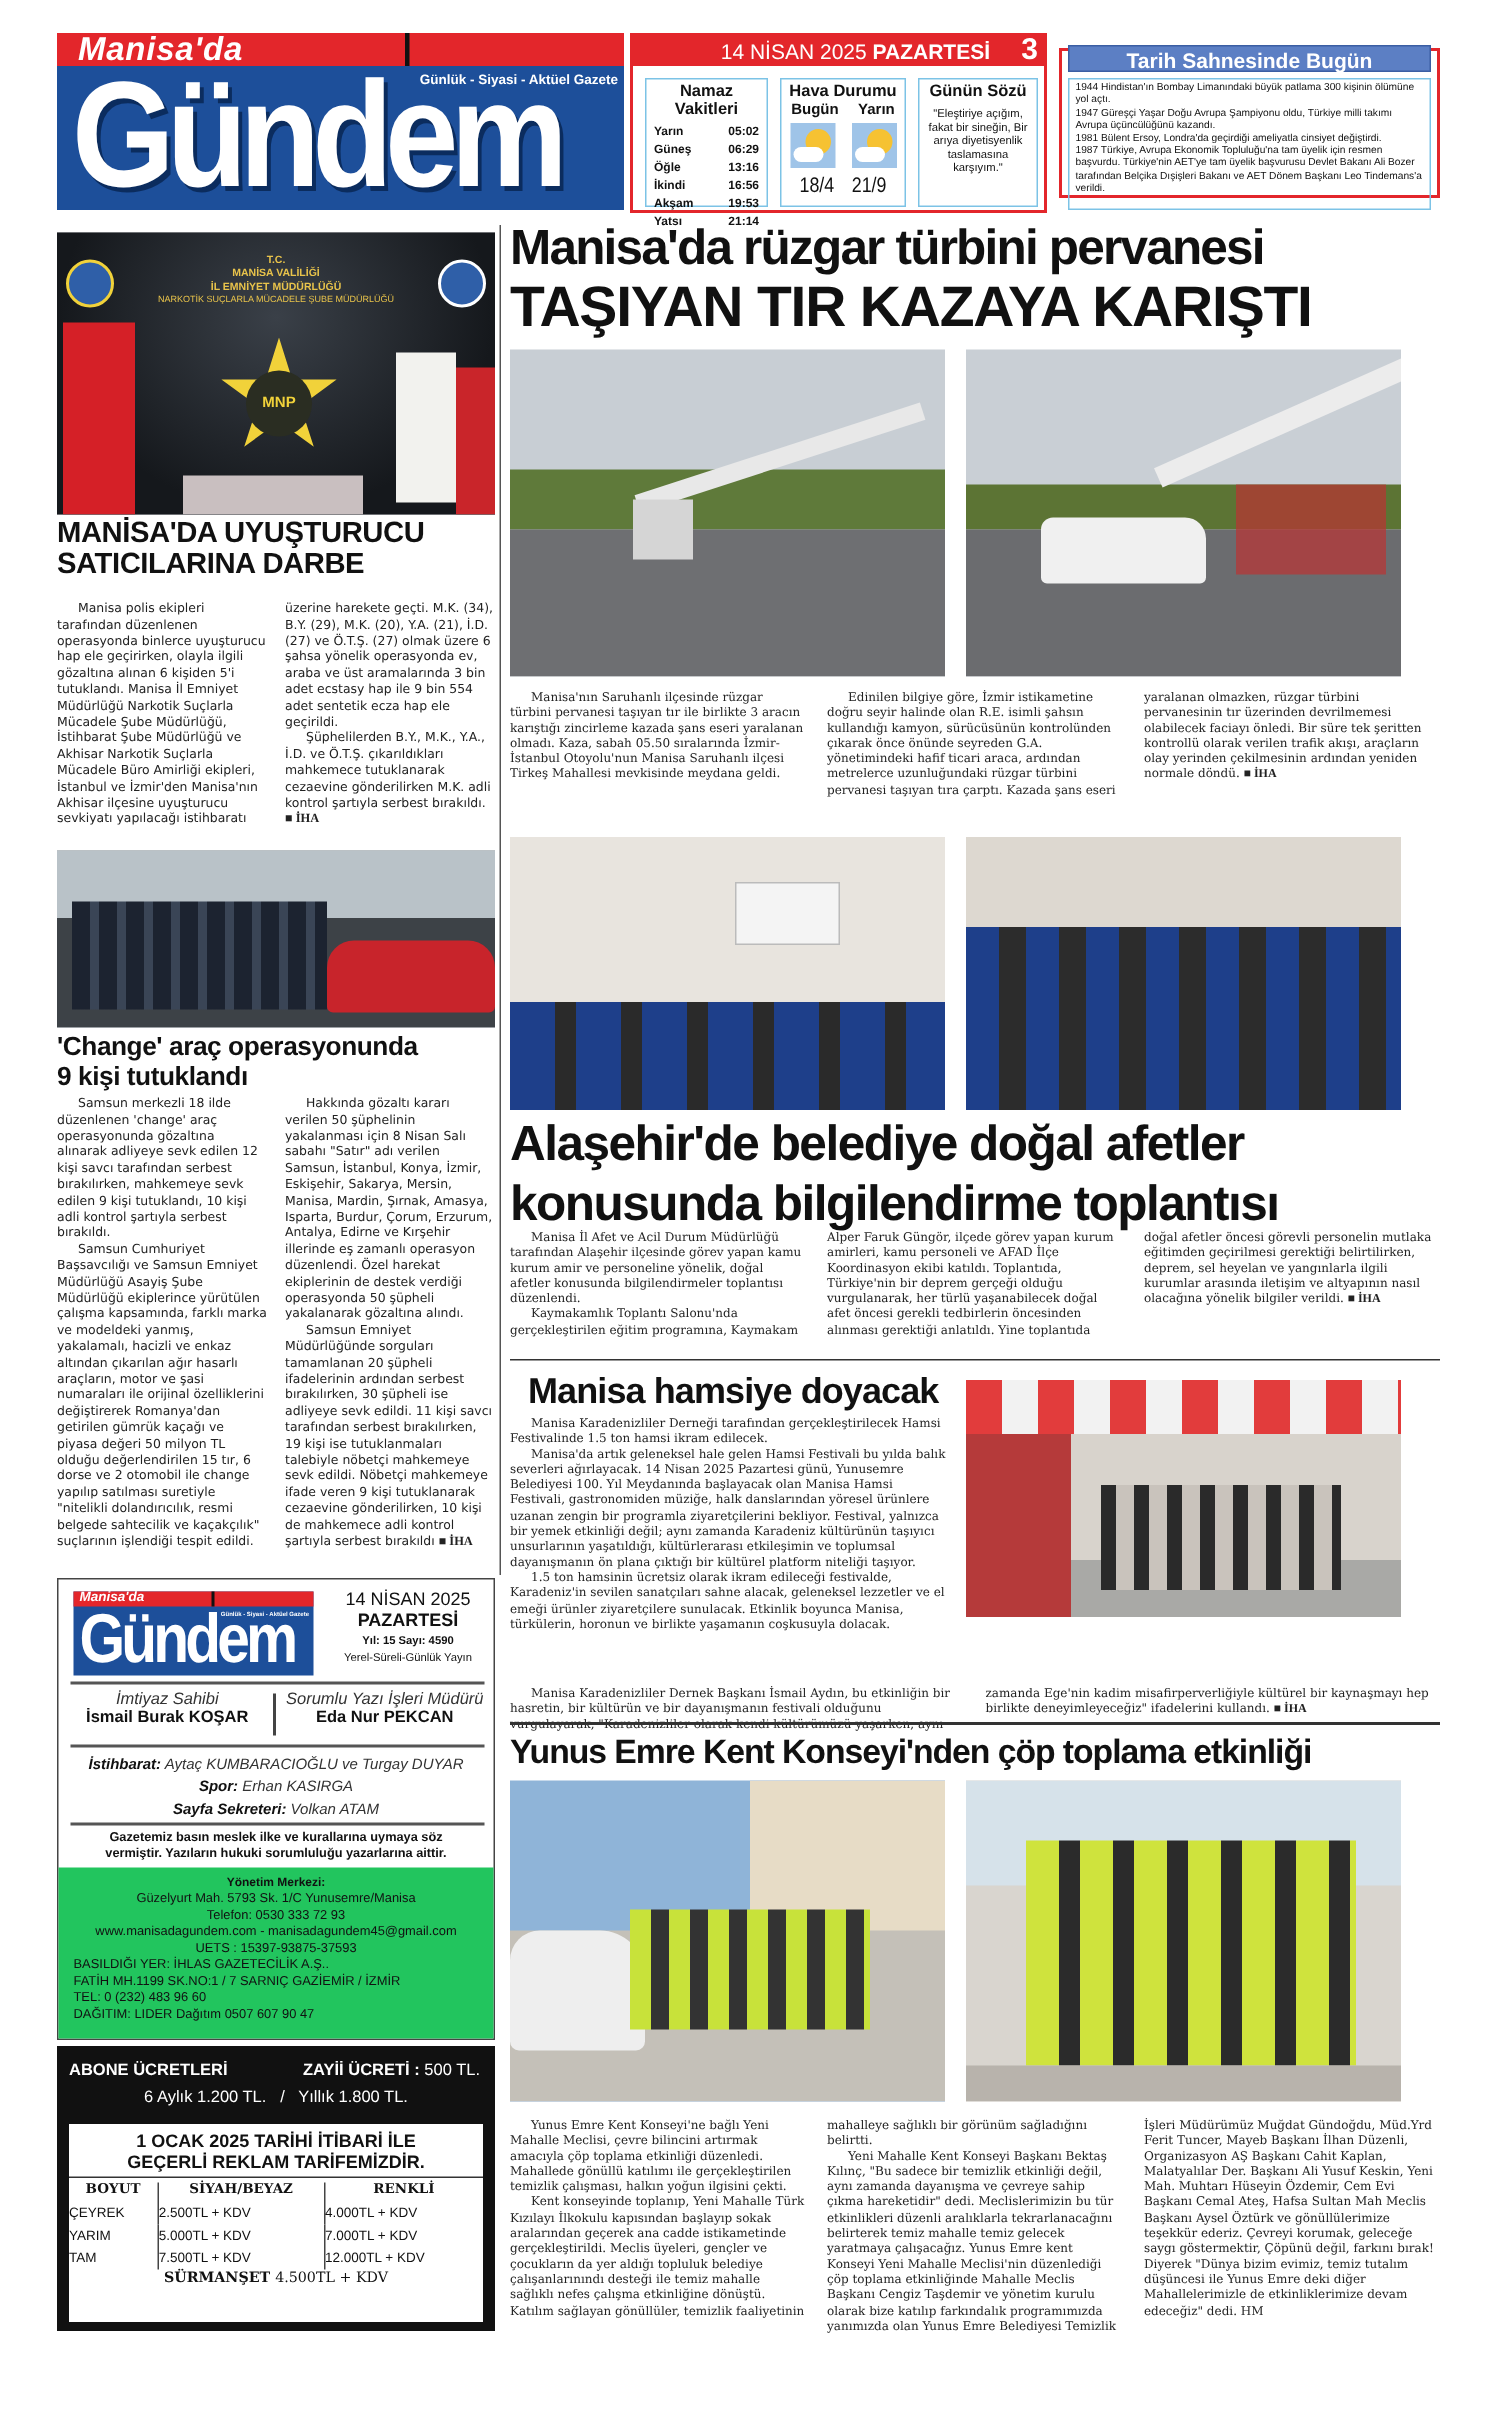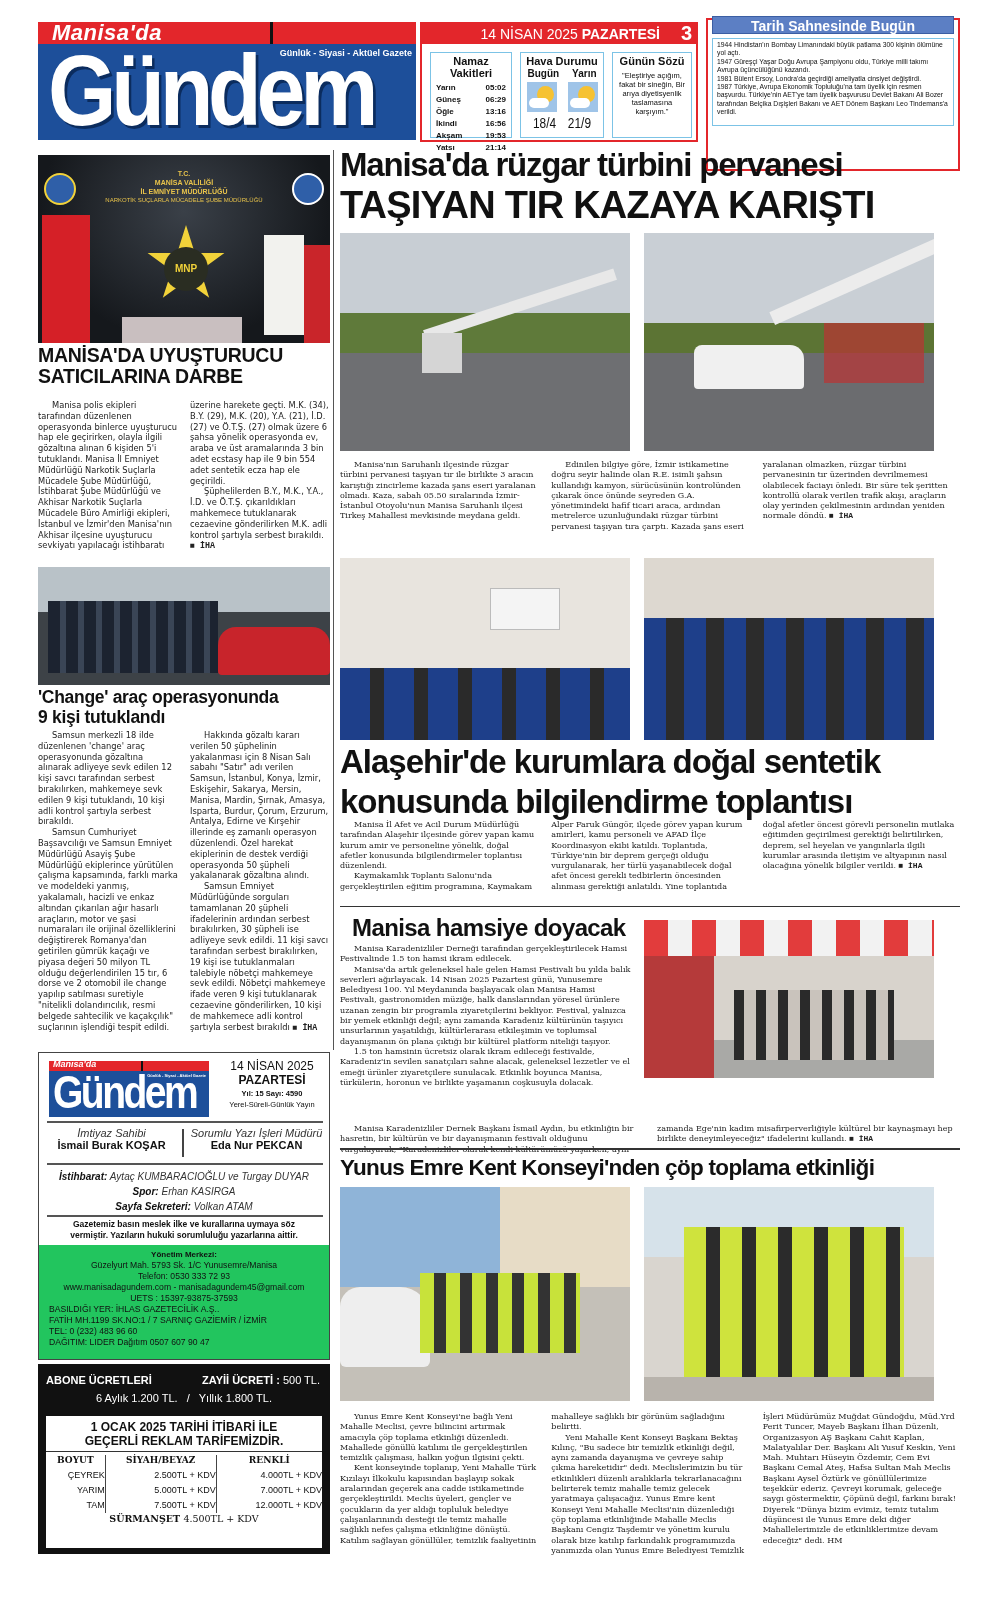--- a/index.html
+++ b/index.html
@@ -26,35 +26,35 @@
 .weather{left:98px;width:84px}
 .weather .days{display:flex;justify-content:space-around;font:bold 10px "Liberation Sans",sans-serif;margin-top:1px}
 .weather .icons{display:flex;justify-content:space-around;margin-top:3px}
 .wicon{width:30px;height:30px;background:#9fc4e8;position:relative;overflow:hidden}
 .wicon .sun{position:absolute;right:3px;top:4px;width:17px;height:17px;border-radius:50%;background:#f6c232}
 .wicon .cloud{position:absolute;left:2px;bottom:4px;width:20px;height:10px;border-radius:6px;background:#fff}
 .weather .temps{display:flex;justify-content:space-around;font:14px "Liberation Sans",sans-serif;margin-top:3px;transform:scaleX(.85)}
 .quote{left:190px;width:80px}
 .quote p{font-size:7.5px;text-align:center;line-height:9px;margin-top:4px;padding:0 3px}
 
-#history{left:706px;top:18px;width:254px;height:153px;border:2px solid #e3262b;padding:4px 4px}
+#history{left:706px;top:32px;width:254px;height:100px;border:2px solid #e3262b;padding:4px 4px}
 #history .hhead{background:#5c7fc4;color:#fff;font:bold 14px "Liberation Sans",sans-serif;text-align:center;height:18px;line-height:18px;border:1px solid #3b5ea3;margin-top:-8px}
 #history .hbody{border:1.5px solid #7cc3e6;margin-top:4px;padding:2px 4px;height:88px}
 #history .hbody p{font-size:6.8px;line-height:8.4px}
 
 .photo{position:absolute;overflow:hidden}
 
 .h-sans{font-family:"Liberation Sans",sans-serif;font-weight:bold;color:#111}
 .txt{font-family:"DejaVu Sans",sans-serif;font-size:8.3px;line-height:10.8px;color:#222}
 .txt p{text-indent:14px}
 .serif{font-family:"DejaVu Serif",serif;font-size:8px;line-height:10.3px;color:#222}
 .serif p{text-indent:14px}
 .col2{column-count:2;column-gap:12px}
 .col3{column-count:3;column-gap:14px}
-.iha{font-weight:bold;font-family:Liberation Mono, monospace}
+.iha{font-weight:bold;font-family:Liberation Serif, serif}
 .vrule{position:absolute;width:1px;background:#555}
 .hrule{position:absolute;height:2px;background:#333}
 
 #imprint{left:38px;top:1052px;width:292px;height:308px;border:1.5px solid #444}
 #imprint .mini{position:absolute;left:10px;top:8px;width:160px;height:56px;background:#1d4f9a}
 #imprint .mini .r1{position:absolute;left:0;top:0;width:100%;height:10px;background:#e3262b}
 #imprint .mini .k{position:absolute;left:4px;top:-2px;font:italic bold 9px "Liberation Sans",sans-serif;color:#fff}
 #imprint .mini .g{position:absolute;left:4px;top:8px;font:bold 46px/46px "Liberation Sans",sans-serif;color:#fff;letter-spacing:-3px;transform:scaleX(.85);transform-origin:left top}
 #imprint .mini .s{position:absolute;right:3px;top:12px;font:bold 4px "Liberation Sans",sans-serif;color:#fff}
 #imprint .mini .d{position:absolute;left:92px;top:0;width:2px;height:10px;background:#111}
@@ -79,21 +79,21 @@
 
 #tariff{left:38px;top:1364px;width:292px;height:190px;background:#111;color:#fff}
 #tariff .row1{display:flex;justify-content:space-between;padding:10px 10px 0 8px;font:bold 11px "Liberation Sans",sans-serif}
 #tariff .row1 .z span{font-weight:normal}
 #tariff .row2{text-align:center;font-size:11px;margin-top:6px}
 #tariff .inner{position:absolute;left:8px;top:52px;width:276px;height:132px;background:#fff;color:#111}
 #tariff .inner .t{text-align:center;font:bold 12px/14px "Liberation Sans",sans-serif;margin-top:4px}
 #tariff .inner .hr{height:1px;background:#333;margin:3px 0}
 #tariff table{width:100%;border-collapse:collapse;font-size:9px}
 #tariff th{font-family:"DejaVu Serif",serif;font-size:9px;padding-bottom:3px}
-#tariff td{text-align:right;line-height:15px}
+#tariff td{text-align:left;line-height:15px}
 #tariff td.bd,#tariff th.bd{border-left:1px solid #444}
 #tariff .surm{text-align:center;font-family:"DejaVu Serif",serif;font-size:9.5px;font-weight:bold}
 #tariff .surm span{font-weight:normal}
 </style>
 </head>
 <body>
 
 <div id="mast" class="abs">
   <div class="redbar"></div>
   <div class="divider"></div>
@@ -243,21 +243,21 @@
 </div>
 
 <div class="photo" style="left:340px;top:558px;width:290px;height:182px;background:#e8e4de">
   <div style="position:absolute;left:150px;top:30px;width:70px;height:42px;background:#f4f4f4;border:1px solid #bbb"></div>
   <div style="position:absolute;left:0;top:110px;width:100%;height:72px;background:repeating-linear-gradient(90deg,#1e3f8a 0 30px,#2a2a2a 30px 44px)"></div>
 </div>
 <div class="photo" style="left:644px;top:558px;width:290px;height:182px;background:#ddd8d0">
   <div style="position:absolute;left:0;top:60px;width:100%;height:122px;background:repeating-linear-gradient(90deg,#1e3f8a 0 22px,#2c2c2c 22px 40px)"></div>
 </div>
 <div class="abs h-sans" style="left:340px;top:742px;width:620px;font-size:33px;line-height:40px;letter-spacing:-1px">
-  <div>Alaşehir'de kurumlara doğal sentetik</div>
+  <div>Alaşehir'de belediye doğal afetler</div>
   <div>konusunda bilgilendirme toplantısı</div>
 </div>
 <div class="abs serif col3" style="left:340px;top:820px;width:620px;height:78px">
   <p>Manisa İl Afet ve Acil Durum Müdürlüğü tarafından Alaşehir ilçesinde görev yapan kamu kurum amir ve personeline yönelik, doğal afetler konusunda bilgilendirmeler toplantısı düzenlendi.</p>
   <p><span>Kaymakamlık Toplantı Salonu'nda gerçekleştirilen eğitim programına, Kaymakam Alper Faruk Güngör, ilçede görev yapan kurum amirleri, kamu personeli ve AFAD İlçe Koordinasyon ekibi katıldı. Toplantıda, Türkiye'nin bir deprem gerçeği olduğu vurgulanarak, her türlü yaşanabilecek doğal afet öncesi gerekli tedbirlerin öncesinden alınması gerektiği anlatıldı. Yine toplantıda doğal afetler öncesi görevli personelin mutlaka eğitimden geçirilmesi gerektiği belirtilirken, deprem, sel heyelan ve yangınlarla ilgili kurumlar arasında iletişim ve altyapının nasıl olacağına yönelik bilgiler verildi.</span> <span class="iha">■ İHA</span></p>
 </div>
 <div class="hrule" style="left:340px;top:906px;width:620px;height:1px"></div>
 
 <div class="abs h-sans" style="left:352px;top:914px;width:300px;font-size:24px;line-height:28px;letter-spacing:-.6px">Manisa hamsiye doyacak</div>
 <div class="photo" style="left:644px;top:920px;width:290px;height:158px;background:#d8d3cc">

